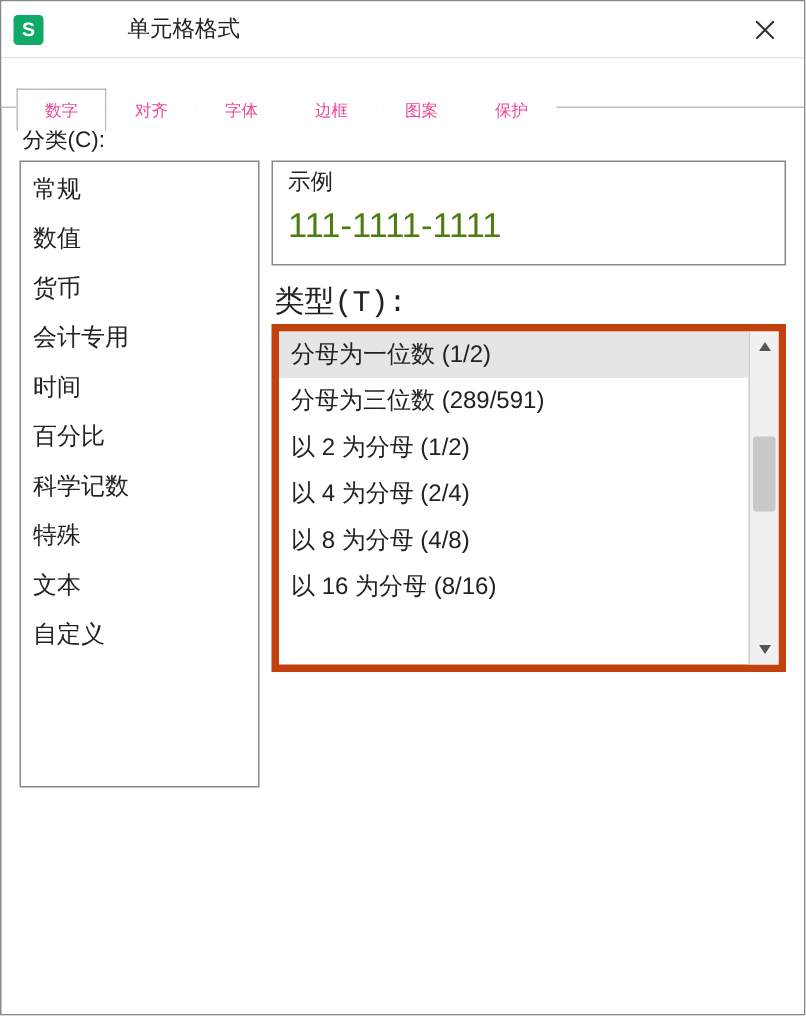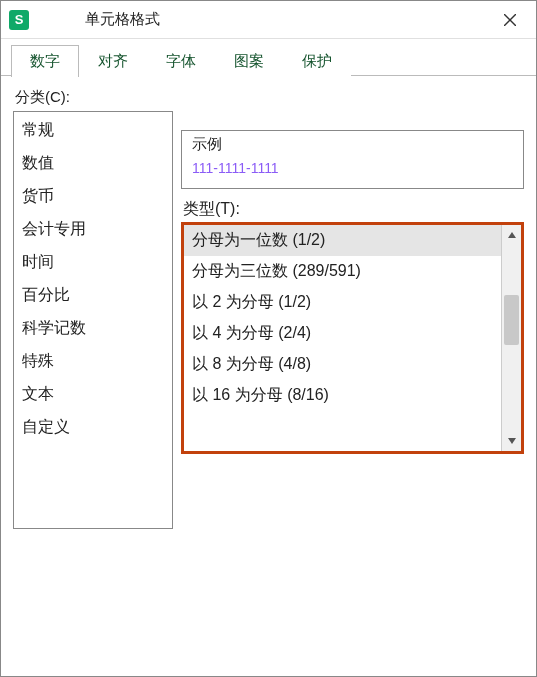--- a/index.html
+++ b/index.html
@@ -51,27 +51,27 @@
   .close-btn svg { width: 12px; height: 12px; }
   .tabs {
     display: flex;
     padding: 4px 10px 0 10px;
     gap: 0;
     border-bottom: 1px solid #bbb;
     background: #fff;
   }
   .tab {
     padding: 6px 18px 6px 18px;
-    font-size: 15px;
-    color: #14532d;
+    font-size: 11px;
+    color: #ec4899;
     cursor: pointer;
     border: 1px solid transparent;
     border-bottom: none;
     position: relative;
-    top: 2px;
+    top: 16px;
     background: #fff;
   }
   .tab.active {
     border-color: #bbb;
     background: #fff;
   }
   .body {
     flex: 1;
     padding: 8px 12px 12px 12px;
     display: flex;
@@ -102,47 +102,47 @@
     color: #222;
     cursor: pointer;
   }
   .cat-item.selected {
     background: #e5e5e5;
   }
   .right-pane {
     flex: 1;
     display: flex;
     flex-direction: column;
-    margin-top: 19px;
   }
   .example-box {
     border: 1px solid #888;
     padding: 0 8px 10px 8px;
     margin-bottom: 10px;
     position: relative;
   }
   .example-label {
     font-size: 15px;
     color: #222;
     background: #fff;
     padding: 4px 2px 4px 2px;
   }
   .example-value {
-    font-size: 14px;
-    color: #8b5cf6;
+    font-size: 23px;
+    color: #4d7c0f;
     padding: 2px 2px;
   }
   .type-label {
-    font-size: 16px;
+    font-size: 20px;
     color: #222;
     margin: 0 0 2px 2px;
+    font-family: Liberation Mono, monospace;
   }
   .type-list-wrap {
     position: relative;
-    border: 3px solid #c2410c;
+    border: 5px solid #c2410c;
     height: 232px;
     display: flex;
   }
   .type-list {
     flex: 1;
     overflow: hidden;
     padding: 0;
   }
   .type-item {
     padding: 5px 8px;
@@ -195,20 +195,21 @@
         <line x1="0" y1="0" x2="10" y2="10" stroke="#333" stroke-width="1.2"></line>
         <line x1="10" y1="0" x2="0" y2="10" stroke="#333" stroke-width="1.2"></line>
       </svg>
     </div>
   </div>
 
   <div class="tabs">
     <div class="tab active">数字</div>
     <div class="tab">对齐</div>
     <div class="tab">字体</div>
+    <div class="tab">边框</div>
     <div class="tab">图案</div>
     <div class="tab">保护</div>
   </div>
 
   <div class="body">
     <div class="category-label">分类(C):</div>
 
     <div class="main-row">
 
       <div class="category-list">

